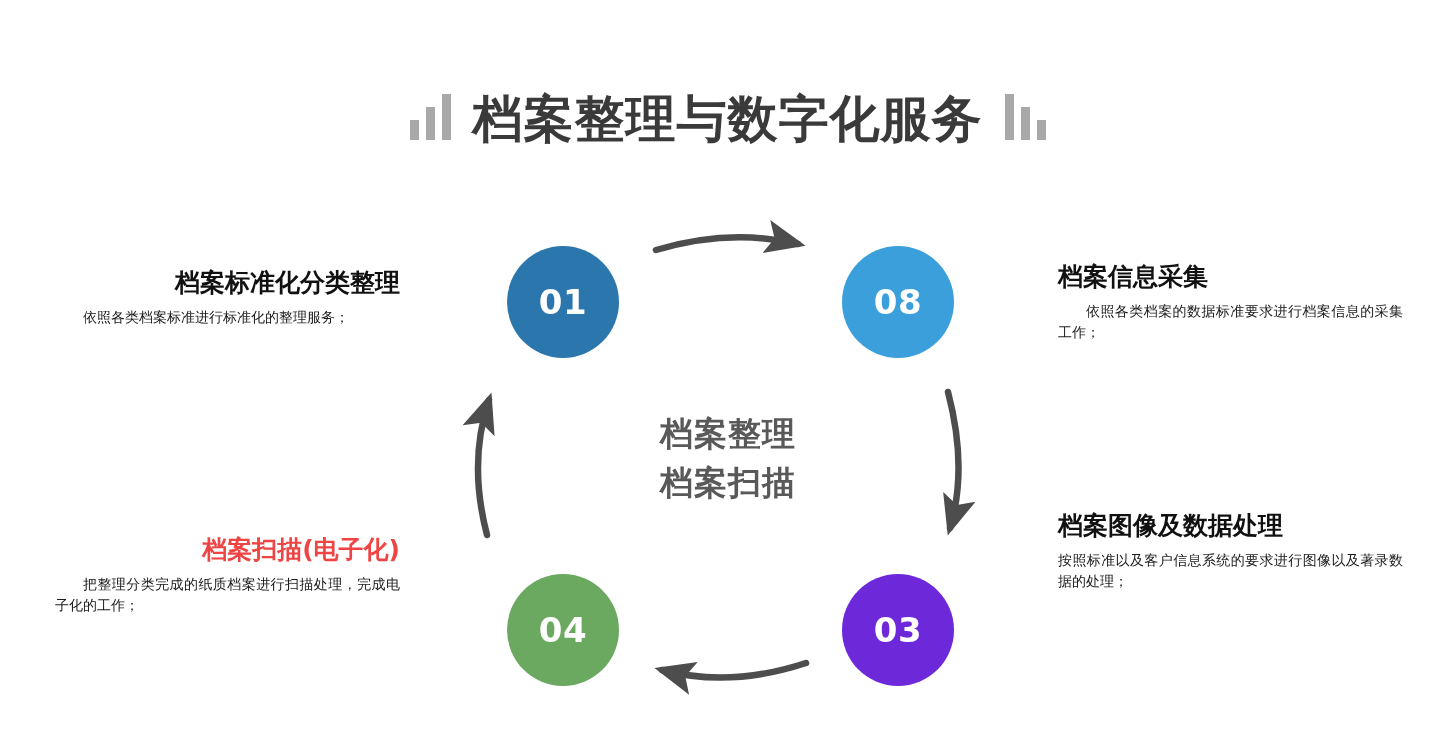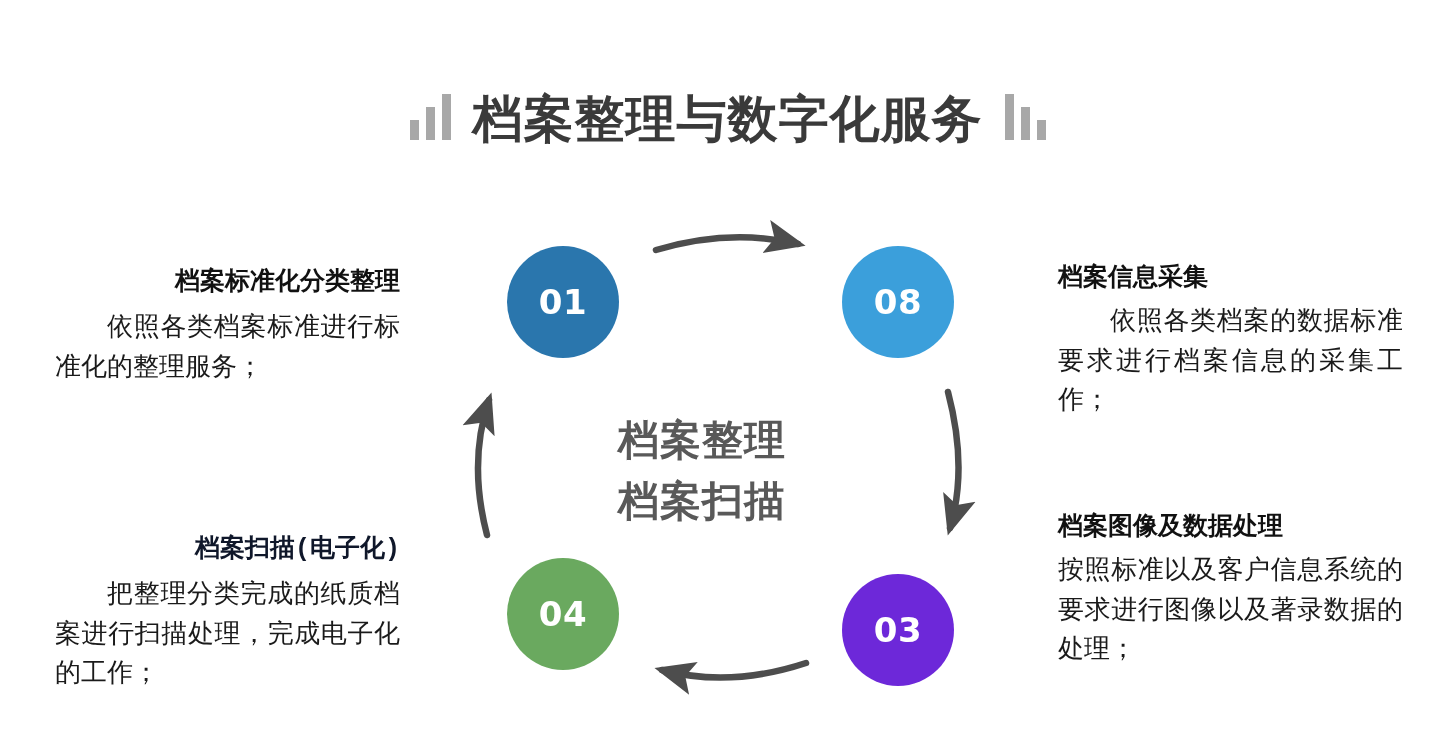--- a/index.html
+++ b/index.html
@@ -64,31 +64,31 @@
     align-items: center;
     justify-content: center;
     color: #ffffff;
     font-size: 34px;
     font-weight: bold;
     letter-spacing: 0.5px;
   }
   #node-01 { left: 507px; top: 246px; background: #2a76ad; }
   #node-02 { left: 842px; top: 246px; background: #3b9fdb; }
   #node-03 { left: 842px; top: 574px; background: #1ea8ab; }
-  #node-04 { left: 507px; top: 558px; background: #6aa95f; }
+  #node-04 { left: 507px; top: 574px; background: #6aa95f; }
 
   
   .center-label {
     position: absolute;
-    left: 537px;
+    left: 563px;
     top: 410px;
     width: 330px;
     text-align: center;
     color: #595959;
-    font-size: 41px;
+    font-size: 33px;
     font-weight: bold;
     line-height: 1.48;
     letter-spacing: 1px;
   }
 
   
   #arrows {
     position: absolute;
     left: 0;
     top: 0;
@@ -101,29 +101,29 @@
   .block { position: absolute; width: 345px; }
   .block .head {
     font-size: 25px;
     font-weight: bold;
     color: #111111;
     line-height: 1.2;
     white-space: nowrap;
     margin-bottom: 9px;
   }
   .block .body {
-    font-size: 26px;
+    font-size: 14px;
     color: #1a1a1a;
     line-height: 1.52;
     text-align: justify;
     text-indent: 2em;
     text-justify: inter-character;
   }
   .block.left  { left: 55px; }
-  .block.left .head { text-align: right; font-family: Liberation Mono, monospace; }
+  .block.left .head { text-align: right; }
   .block.right { left: 1058px; }
   .block.right .head { text-align: left; }
 
   #block-01 { top: 268px; }
   #block-02 { top: 262px; }
   #block-03 { top: 511px; }
   #block-04 { top: 535px; }
 </style>
 </head>
 <body>
@@ -183,17 +183,17 @@
     <div class="head" style="color: rgb(17, 17, 17);">档案信息采集</div>
     <div class="body" style="color: rgb(26, 26, 26);">依照各类档案的数据标准要求进行档案信息的采集工作；</div>
   </div>
 
   <div class="block right" id="block-03">
     <div class="head" style="color: rgb(17, 17, 17);">档案图像及数据处理</div>
     <div class="body" style="text-indent: 0px; color: rgb(26, 26, 26);">按照标准以及客户信息系统的要求进行图像以及著录数据的处理；</div>
   </div>
 
   <div class="block left" id="block-04">
-    <div class="head" style="color: #0f172a;">档案扫描(电子化)</div>
+    <div class="head" style="color: #ef4444;">档案扫描(电子化)</div>
     <div class="body" style="color: rgb(26, 26, 26);">把整理分类完成的纸质档案进行扫描处理，完成电子化的工作；</div>
   </div>
 
 </div>
 
 </body></html>

